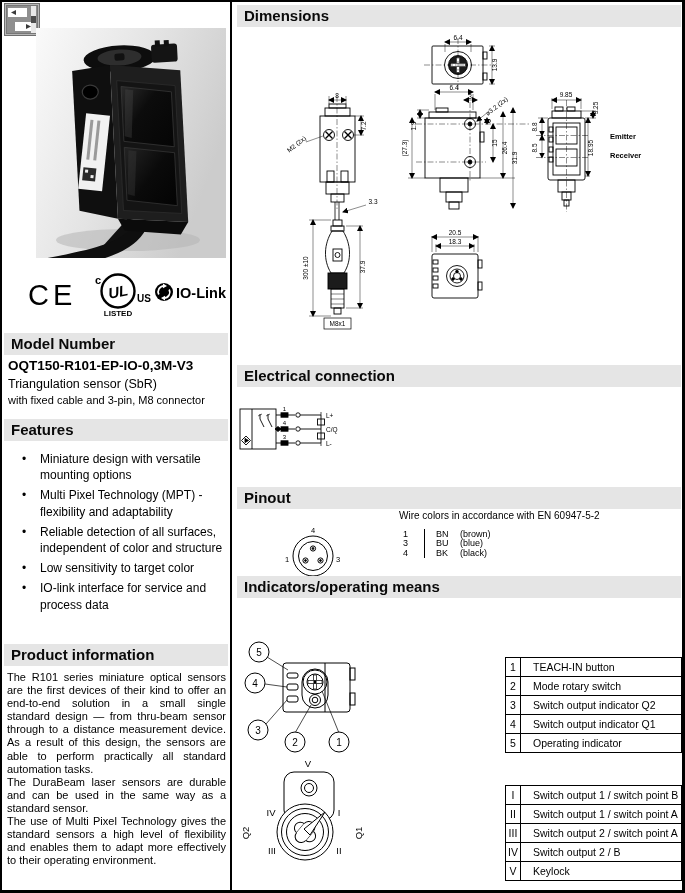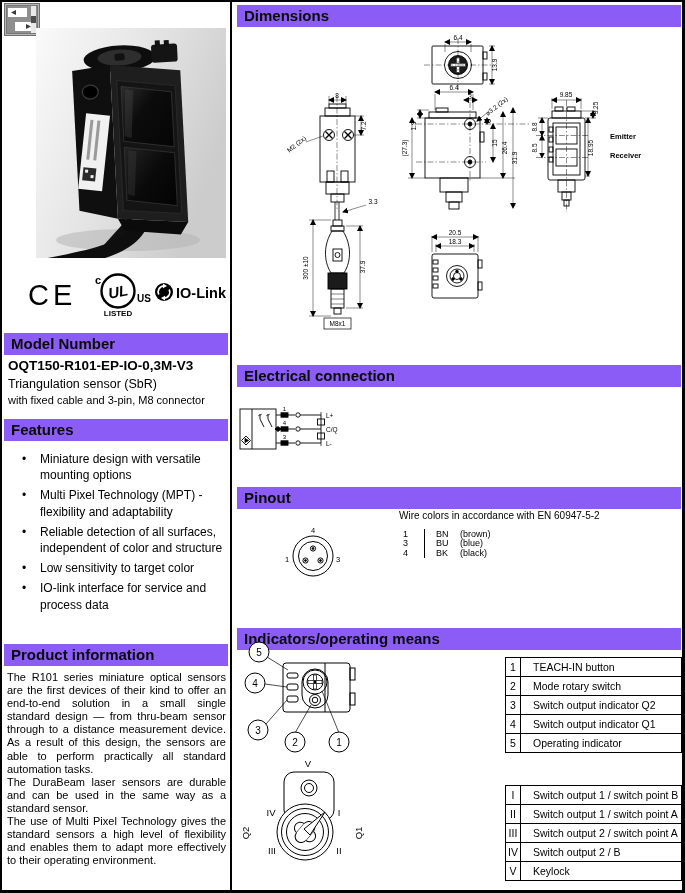--- a/index.html
+++ b/index.html
@@ -1,19 +1,19 @@
 <!DOCTYPE html>
 <html><head>
 <meta charset="utf-8">
 <style>
   html,body{margin:0;padding:0;background:#ffffff;}
   body{width:685px;height:893px;position:relative;font-family:"Liberation Sans",sans-serif;color:#000;overflow:hidden;}
   .abs{position:absolute;}
   .line{position:absolute;background:#000;}
-  .hbar{position:absolute;background:#8b5cf6;height:22px;line-height:22px;font-size:15px;font-weight:bold;padding-left:7px;box-sizing:border-box;color:#0a0a0a;}
+  .hbar{position:absolute;background:#e5e5e5;height:22px;line-height:22px;font-size:15px;font-weight:bold;padding-left:7px;box-sizing:border-box;color:#0a0a0a;}
   .modelname{position:absolute;left:8px;top:358px;width:218px;font-size:13.5px;font-weight:bold;}
   .modelsub1{position:absolute;left:8px;top:377px;width:218px;font-size:12.5px;}
   .modelsub2{position:absolute;left:8px;top:394px;width:218px;font-size:11px;}
   ul.features{position:absolute;left:8px;top:443px;width:212px;margin:8px;padding:0;list-style:none;}
   ul.features li{position:relative;padding-left:24px;margin:0 0 4px 0;font-size:12px;line-height:16.2px;}
   ul.features li:before{content:"\2022";position:absolute;left:6px;top:0;}
   .prodinfo{position:absolute;left:7px;top:671px;width:219px;}
   .prodinfo p{margin:0;font-size:11px;line-height:13.1px;text-align:justify;}
   .note{position:absolute;left:399px;top:510px;font-size:10px;}
   .pincol{position:absolute;font-size:9px;line-height:9.3px;}
@@ -375,21 +375,21 @@
   <div>BN</div>
   <div>BU</div>
   <div>BK</div>
 </div>
 <div class="pincol" style="left:460px;top:530px;width:50px;">
   <div>(brown)</div>
   <div>(blue)</div>
   <div>(black)</div>
 </div>
 
-<div class="hbar" style="left:237px;top:628px;width:444px;">Indicators/operating means</div>
+<div class="hbar" style="left:237px;top:576px;width:444px;">Indicators/operating means</div>
 
 <svg class="abs" style="left:238px;top:636px;" width="180" height="257" viewBox="0 0 180 257">
   <g stroke="#000" stroke-width="1" fill="none">
     <rect x="45" y="27" width="67" height="49" rx="3"></rect>
     <path d="M87,27 V76"></path>
     <rect x="112" y="32" width="5" height="12"></rect>
       <rect x="112" y="57" width="5" height="12"></rect>
     <rect x="49" y="37" width="11" height="5" rx="2"></rect>
     <rect x="49" y="48" width="11" height="6" rx="2"></rect>
     <rect x="49" y="60" width="11" height="6" rx="2"></rect>

